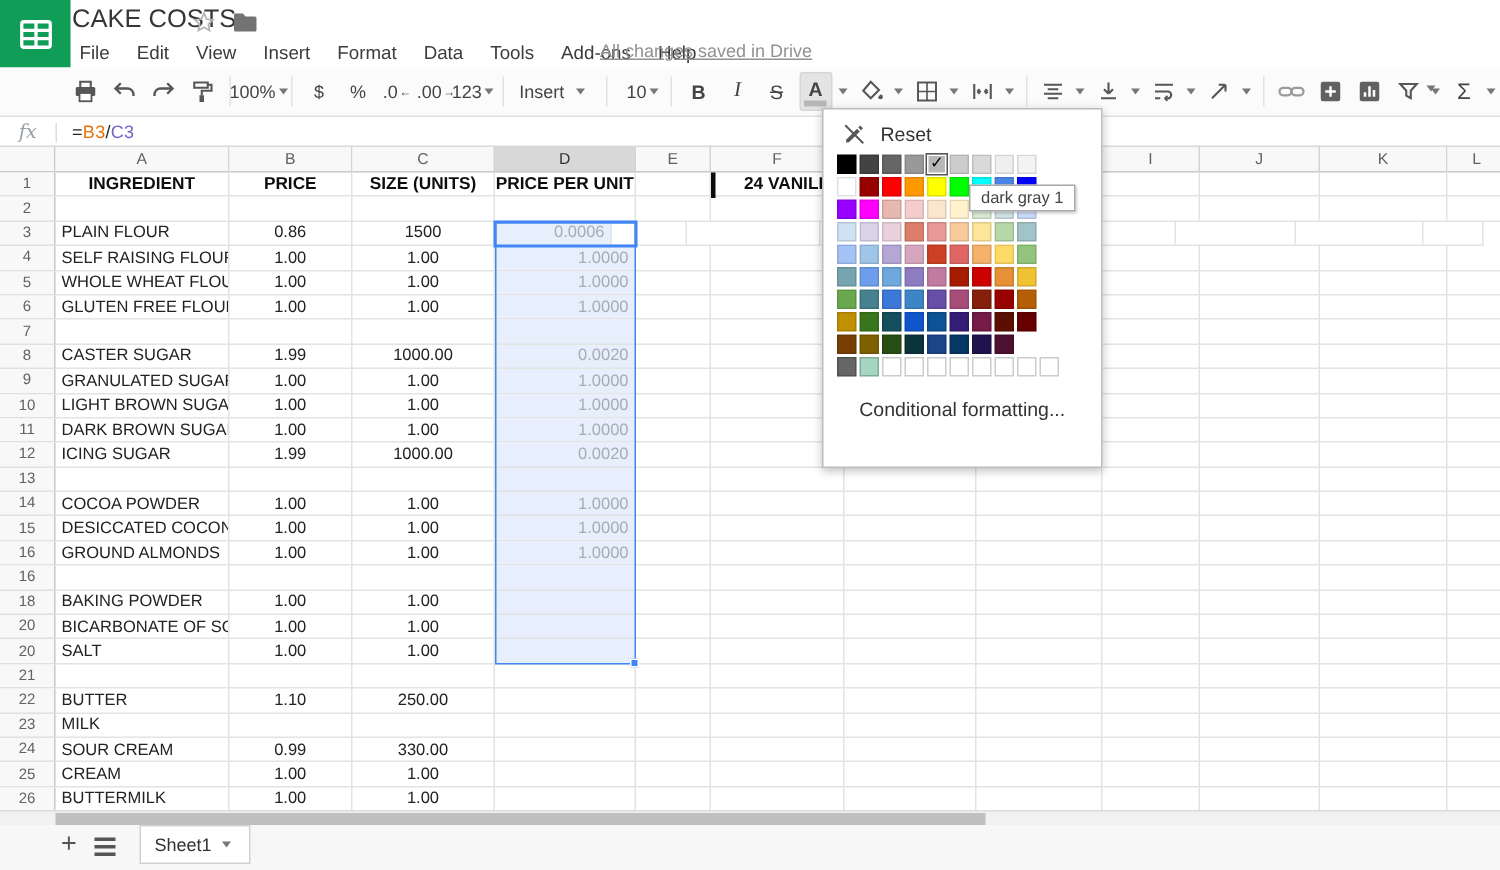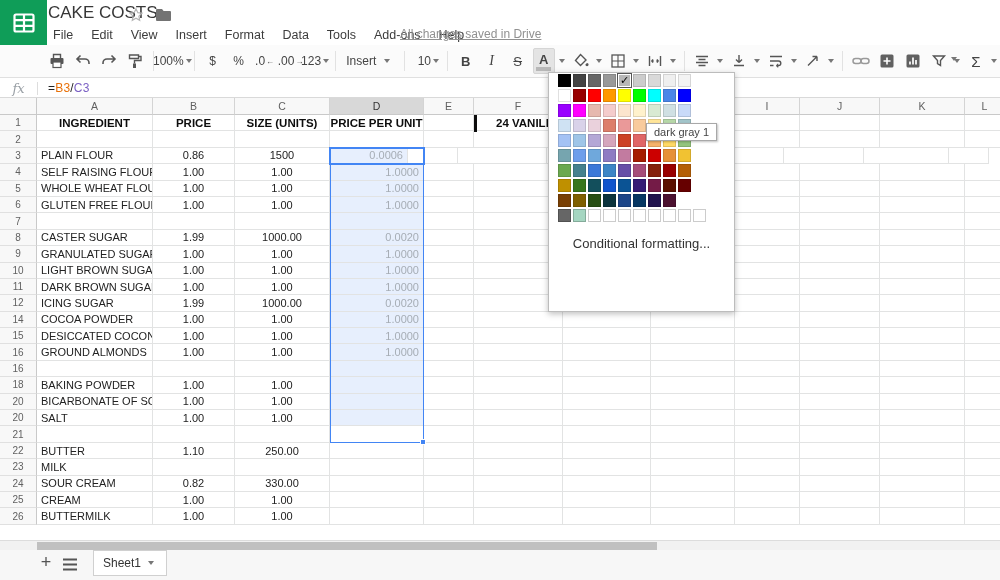--- a/index.html
+++ b/index.html
@@ -475,20 +475,35 @@
         <div class="cell" style="width: 50px;"></div>
         <div class="cell" style="width: 89px;"></div>
         <div class="cell" style="width: 88px;"></div>
         <div class="cell" style="width: 84px;"></div>
         <div class="cell" style="width: 65px;"></div>
         <div class="cell" style="width: 80px;"></div>
         <div class="cell" style="width: 85px;"></div>
         <div class="cell" style="width: 40px;"></div>
       </div>
       <div class="grow">
+        <div class="rowh">13</div>
+        <div class="cell al" style="width: 116px;"></div>
+        <div class="cell ac" style="width: 82px;"></div>
+        <div class="cell ac" style="width: 95px;"></div>
+        <div class="cell ar dval dsel" style="width: 94px;"></div>
+        <div class="cell" style="width: 50px;"></div>
+        <div class="cell" style="width: 89px;"></div>
+        <div class="cell" style="width: 88px;"></div>
+        <div class="cell" style="width: 84px;"></div>
+        <div class="cell" style="width: 65px;"></div>
+        <div class="cell" style="width: 80px;"></div>
+        <div class="cell" style="width: 85px;"></div>
+        <div class="cell" style="width: 40px;"></div>
+      </div>
+      <div class="grow">
         <div class="rowh">14</div>
         <div class="cell al" style="width: 116px;">COCOA POWDER</div>
         <div class="cell ac" style="width: 82px;">1.00</div>
         <div class="cell ac" style="width: 95px;">1.00</div>
         <div class="cell ar dval dsel" style="width: 94px;">1.0000</div>
         <div class="cell" style="width: 50px;"></div>
         <div class="cell" style="width: 89px;"></div>
         <div class="cell" style="width: 88px;"></div>
         <div class="cell" style="width: 84px;"></div>
         <div class="cell" style="width: 65px;"></div>
@@ -627,21 +642,21 @@
         <div class="cell" style="width: 88px;"></div>
         <div class="cell" style="width: 84px;"></div>
         <div class="cell" style="width: 65px;"></div>
         <div class="cell" style="width: 80px;"></div>
         <div class="cell" style="width: 85px;"></div>
         <div class="cell" style="width: 40px;"></div>
       </div>
       <div class="grow">
         <div class="rowh">24</div>
         <div class="cell al" style="width: 116px;">SOUR CREAM</div>
-        <div class="cell ac" style="width: 82px;">0.82</div>
+        <div class="cell ac" style="width: 82px;">0.99</div>
         <div class="cell ac" style="width: 95px;">330.00</div>
         <div class="cell ar dval" style="width: 94px;"></div>
         <div class="cell" style="width: 50px;"></div>
         <div class="cell" style="width: 89px;"></div>
         <div class="cell" style="width: 88px;"></div>
         <div class="cell" style="width: 84px;"></div>
         <div class="cell" style="width: 65px;"></div>
         <div class="cell" style="width: 80px;"></div>
         <div class="cell" style="width: 85px;"></div>
         <div class="cell" style="width: 40px;"></div>
@@ -677,20 +692,28 @@
         <div class="cell" style="width: 40px;"></div>
       </div>
     </div>
   <div class="range-outline" style="left: 330px; top: 49.8px; width: 94px; height: 295.2px;"></div>
   <div class="active-outline" style="left: 329px; top: 48.8px; width: 96px; height: 18.4px;"></div>
   <div class="fill-handle" style="left: 420px; top: 341px;"></div>
   <div class="blackbar" style="left: 474px; top: 17px;"></div>
 </div>
 
 <div class="dropdown">
+  <div class="reset-row">
+    <svg width="15" height="15" viewBox="0 0 15 15">
+      <path d="M4 12.8 L11.2 5.6 L9.4 3.8 L2.2 11 L2 13 Z" fill="#565656"></path>
+      <path d="M10.2 3 L12 4.8 L13.3 3.5 L11.5 1.7 Z" fill="#565656"></path>
+      <path d="M1.5 1.5 L13.5 13.5" stroke="#565656" stroke-width="1.3"></path>
+    </svg>
+    <span>Reset</span>
+  </div>
   <div class="palette"><span class="sw" style="background: rgb(0, 0, 0);"></span><span class="sw" style="background: rgb(67, 67, 67);"></span><span class="sw" style="background: rgb(102, 102, 102);"></span><span class="sw" style="background: rgb(153, 153, 153);"></span><span class="sw checked" style="background: rgb(183, 183, 183);"><i class="ck">✓</i></span><span class="sw" style="background: rgb(204, 204, 204);"></span><span class="sw" style="background: rgb(217, 217, 217);"></span><span class="sw" style="background: rgb(239, 239, 239);"></span><span class="sw" style="background: rgb(243, 243, 243);"></span><span class="sw" style="background: rgb(255, 255, 255);"></span><span class="sw" style="background: rgb(152, 0, 0);"></span><span class="sw" style="background: rgb(255, 0, 0);"></span><span class="sw" style="background: rgb(255, 153, 0);"></span><span class="sw" style="background: rgb(255, 255, 0);"></span><span class="sw" style="background: rgb(0, 255, 0);"></span><span class="sw" style="background: rgb(0, 255, 255);"></span><span class="sw" style="background: rgb(74, 134, 232);"></span><span class="sw" style="background: rgb(0, 0, 255);"></span><span class="sw" style="background: rgb(153, 0, 255);"></span><span class="sw" style="background: rgb(255, 0, 255);"></span><span class="sw" style="background: rgb(230, 184, 175);"></span><span class="sw" style="background: rgb(244, 204, 204);"></span><span class="sw" style="background: rgb(252, 229, 205);"></span><span class="sw" style="background: rgb(255, 242, 204);"></span><span class="sw" style="background: rgb(217, 234, 211);"></span><span class="sw" style="background: rgb(208, 224, 227);"></span><span class="sw" style="background: rgb(201, 218, 248);"></span><span class="sw" style="background: rgb(207, 226, 243);"></span><span class="sw" style="background: rgb(217, 210, 233);"></span><span class="sw" style="background: rgb(234, 209, 220);"></span><span class="sw" style="background: rgb(221, 126, 107);"></span><span class="sw" style="background: rgb(234, 153, 153);"></span><span class="sw" style="background: rgb(249, 203, 156);"></span><span class="sw" style="background: rgb(255, 229, 153);"></span><span class="sw" style="background: rgb(182, 215, 168);"></span><span class="sw" style="background: rgb(162, 196, 201);"></span><span class="sw" style="background: rgb(164, 194, 244);"></span><span class="sw" style="background: rgb(159, 197, 232);"></span><span class="sw" style="background: rgb(180, 167, 214);"></span><span class="sw" style="background: rgb(213, 166, 189);"></span><span class="sw" style="background: rgb(204, 65, 37);"></span><span class="sw" style="background: rgb(224, 102, 102);"></span><span class="sw" style="background: rgb(246, 178, 107);"></span><span class="sw" style="background: rgb(255, 217, 102);"></span><span class="sw" style="background: rgb(147, 196, 125);"></span><span class="sw" style="background: rgb(118, 165, 175);"></span><span class="sw" style="background: rgb(109, 158, 235);"></span><span class="sw" style="background: rgb(111, 168, 220);"></span><span class="sw" style="background: rgb(142, 124, 195);"></span><span class="sw" style="background: rgb(194, 123, 160);"></span><span class="sw" style="background: rgb(166, 28, 0);"></span><span class="sw" style="background: rgb(204, 0, 0);"></span><span class="sw" style="background: rgb(230, 145, 56);"></span><span class="sw" style="background: rgb(241, 194, 50);"></span><span class="sw" style="background: rgb(106, 168, 79);"></span><span class="sw" style="background: rgb(69, 129, 142);"></span><span class="sw" style="background: rgb(60, 120, 216);"></span><span class="sw" style="background: rgb(61, 133, 198);"></span><span class="sw" style="background: rgb(103, 78, 167);"></span><span class="sw" style="background: rgb(166, 77, 121);"></span><span class="sw" style="background: rgb(133, 32, 12);"></span><span class="sw" style="background: rgb(153, 0, 0);"></span><span class="sw" style="background: rgb(180, 95, 6);"></span><span class="sw" style="background: rgb(191, 144, 0);"></span><span class="sw" style="background: rgb(56, 118, 29);"></span><span class="sw" style="background: rgb(19, 79, 92);"></span><span class="sw" style="background: rgb(17, 85, 204);"></span><span class="sw" style="background: rgb(11, 83, 148);"></span><span class="sw" style="background: rgb(53, 28, 117);"></span><span class="sw" style="background: rgb(116, 27, 71);"></span><span class="sw" style="background: rgb(91, 15, 0);"></span><span class="sw" style="background: rgb(102, 0, 0);"></span><span class="sw" style="background: rgb(120, 63, 4);"></span><span class="sw" style="background: rgb(127, 96, 0);"></span><span class="sw" style="background: rgb(39, 78, 19);"></span><span class="sw" style="background: rgb(12, 52, 61);"></span><span class="sw" style="background: rgb(28, 69, 135);"></span><span class="sw" style="background: rgb(7, 55, 99);"></span><span class="sw" style="background: rgb(32, 18, 77);"></span><span class="sw" style="background: rgb(76, 17, 48);"></span></div>
   <div class="custom-row"><span class="cslot" style="background: rgb(102, 102, 102); border-color: rgba(0, 0, 0, 0.2);"></span><span class="cslot" style="background: rgb(165, 214, 193); border-color: rgba(0, 0, 0, 0.2);"></span><span class="cslot"></span><span class="cslot"></span><span class="cslot"></span><span class="cslot"></span><span class="cslot"></span><span class="cslot"></span><span class="cslot"></span><span class="cslot"></span></div>
   <div class="cond">Conditional formatting...</div>
   <div class="tooltip">dark gray 1</div>
 </div>
 
 <div class="hscroll">
   <div class="hthumb"></div>
 </div>
 <div class="footer">

